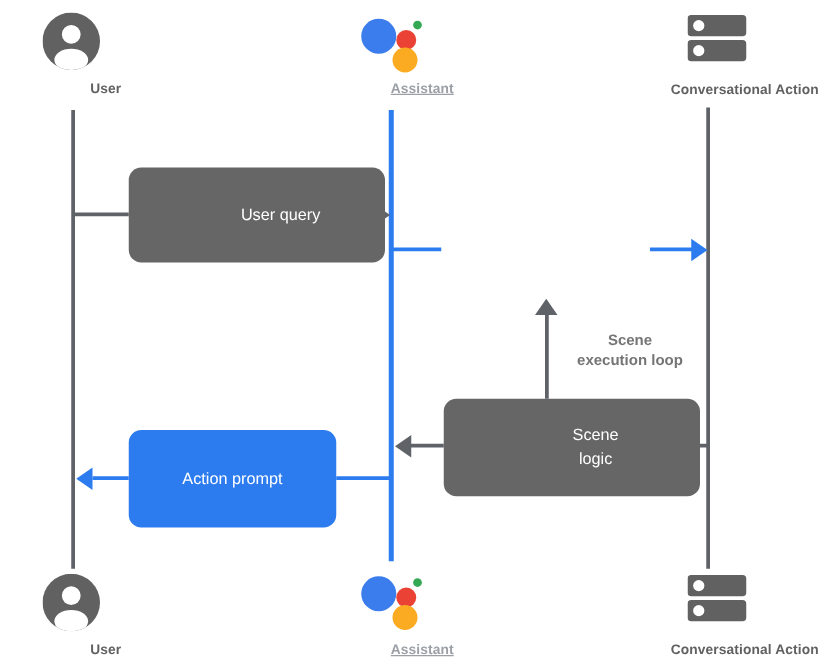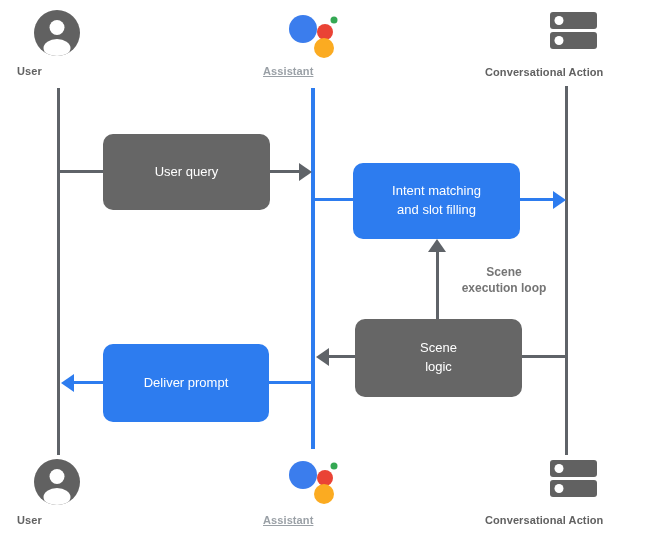--- a/index.html
+++ b/index.html
@@ -2,30 +2,30 @@
 <html style="--blue: #2d7cef; --box_gray: #666666; --line_gray: #5f6368; --label_gray: #616161; --assistant_label_gray: #9aa0a6; --annot_gray: #757575; --icon_gray: #616161; --assistant_blue: #3b7ded; --assistant_green: #34a853; --assistant_red: #ea4335; --assistant_yellow: #fbab21;"><head>
 <meta charset="utf-8">
 <style>
   html,body { margin:0; padding:0; background:#ffffff; }
   .stage {
     position:relative; width:659px; height:537px; background:#ffffff;
     font-family:"Liberation Sans", sans-serif; overflow:hidden;
   }
   .lifeline { position:absolute; }
   .lane-label {
-    position:absolute; text-align:left; font-size:11px; font-weight:700;
+    position:absolute; text-align:right; font-size:11px; font-weight:700;
     color:var(--label_gray); letter-spacing:0.1px;
   }
   .lane-label.assistant { color:var(--assistant_label_gray);text-decoration:underline; }
   .node {
     position:absolute; border-radius:10px; display:flex; align-items:center;
     justify-content:center; text-align:center; color:#ffffff; font-size:13px;
     line-height:1.45; white-space:pre-line;
   }
-  .node.gray { background:var(--box_gray); }
+  .node.gray { background:var(--box_gray);padding-left:38px; }
   .node.blue { background:var(--blue); }
   .annot {
     position:absolute; text-align:center; font-size:12px; font-weight:700;
     color:var(--annot_gray); line-height:1.3; white-space:pre-line;
   }
   .seg { position:absolute; }
   .seg.gray { background:var(--line_gray); }
   .seg.blue { background:var(--blue); }
   .ah { position:absolute; width:0; height:0; }
   .ah.right.gray { border-top:9px solid transparent; border-bottom:9px solid transparent; border-left:13px solid var(--line_gray); }
@@ -74,38 +74,36 @@
   <div class="lane-label" style="left:485px; top:66px; width:170px;">Conversational Action</div>
 
   <div class="seg gray" style="left:58px; top:170px; width:45px; height:3px;"></div>
   <div class="seg gray" style="left:270px; top:170px; width:30px; height:3px;"></div>
   <div class="ah right gray" style="left:299px; top:163px;"></div>
   <div class="node gray" style="left:103px; top:134px; width:167px; height:76px;">User query</div>
 
   <div class="seg blue" style="left:313px; top:198px; width:40px; height:3px;"></div>
   <div class="seg blue" style="left:520px; top:198px; width:34px; height:3px;"></div>
   <div class="ah right blue" style="left:553px; top:191px;"></div>
-  <div class="node blue" style="left:353px; top:163px; width:167px; height:76px;">Intent matching
-and slot filling</div>
 
   <div class="seg gray" style="left:436px; top:252px; width:3px; height:67px;"></div>
   <div class="ah up gray" style="left:428px; top:239px;"></div>
   <div class="annot" style="left:444px; top:265px; width:120px;">Scene
 execution loop</div>
 
   <div class="seg gray" style="left:522px; top:355px; width:44px; height:3px;"></div>
   <div class="seg gray" style="left:328px; top:355px; width:27px; height:3px;"></div>
   <div class="ah left gray" style="left:316px; top:348px;"></div>
   <div class="node gray" style="left:355px; top:319px; width:167px; height:78px;">Scene
 logic</div>
 
   <div class="seg blue" style="left:269px; top:381px; width:44px; height:3px;"></div>
   <div class="seg blue" style="left:74px; top:381px; width:29px; height:3px;"></div>
   <div class="ah left blue" style="left:61px; top:374px;"></div>
-  <div class="node blue" style="left:103px; top:344px; width:166px; height:78px;">Deliver prompt</div>
+  <div class="node blue" style="left:103px; top:344px; width:166px; height:78px;">Action prompt</div>
 
   <svg class="icon" style="left:34px; top:459px;" width="46" height="46" viewBox="0 0 46 46">
     <clipPath id="ucl-b">
         <circle cx="23" cy="23" r="23"></circle>
       </clipPath>
     <circle cx="23" cy="23" r="23" style="fill:var(--icon_gray)"></circle>
     <g clip-path="url(#ucl-b)">
       <circle cx="23" cy="17.5" r="7.5" fill="#ffffff"></circle>
       <ellipse cx="23" cy="38" rx="13.5" ry="9" fill="#ffffff"></ellipse>
     </g>

